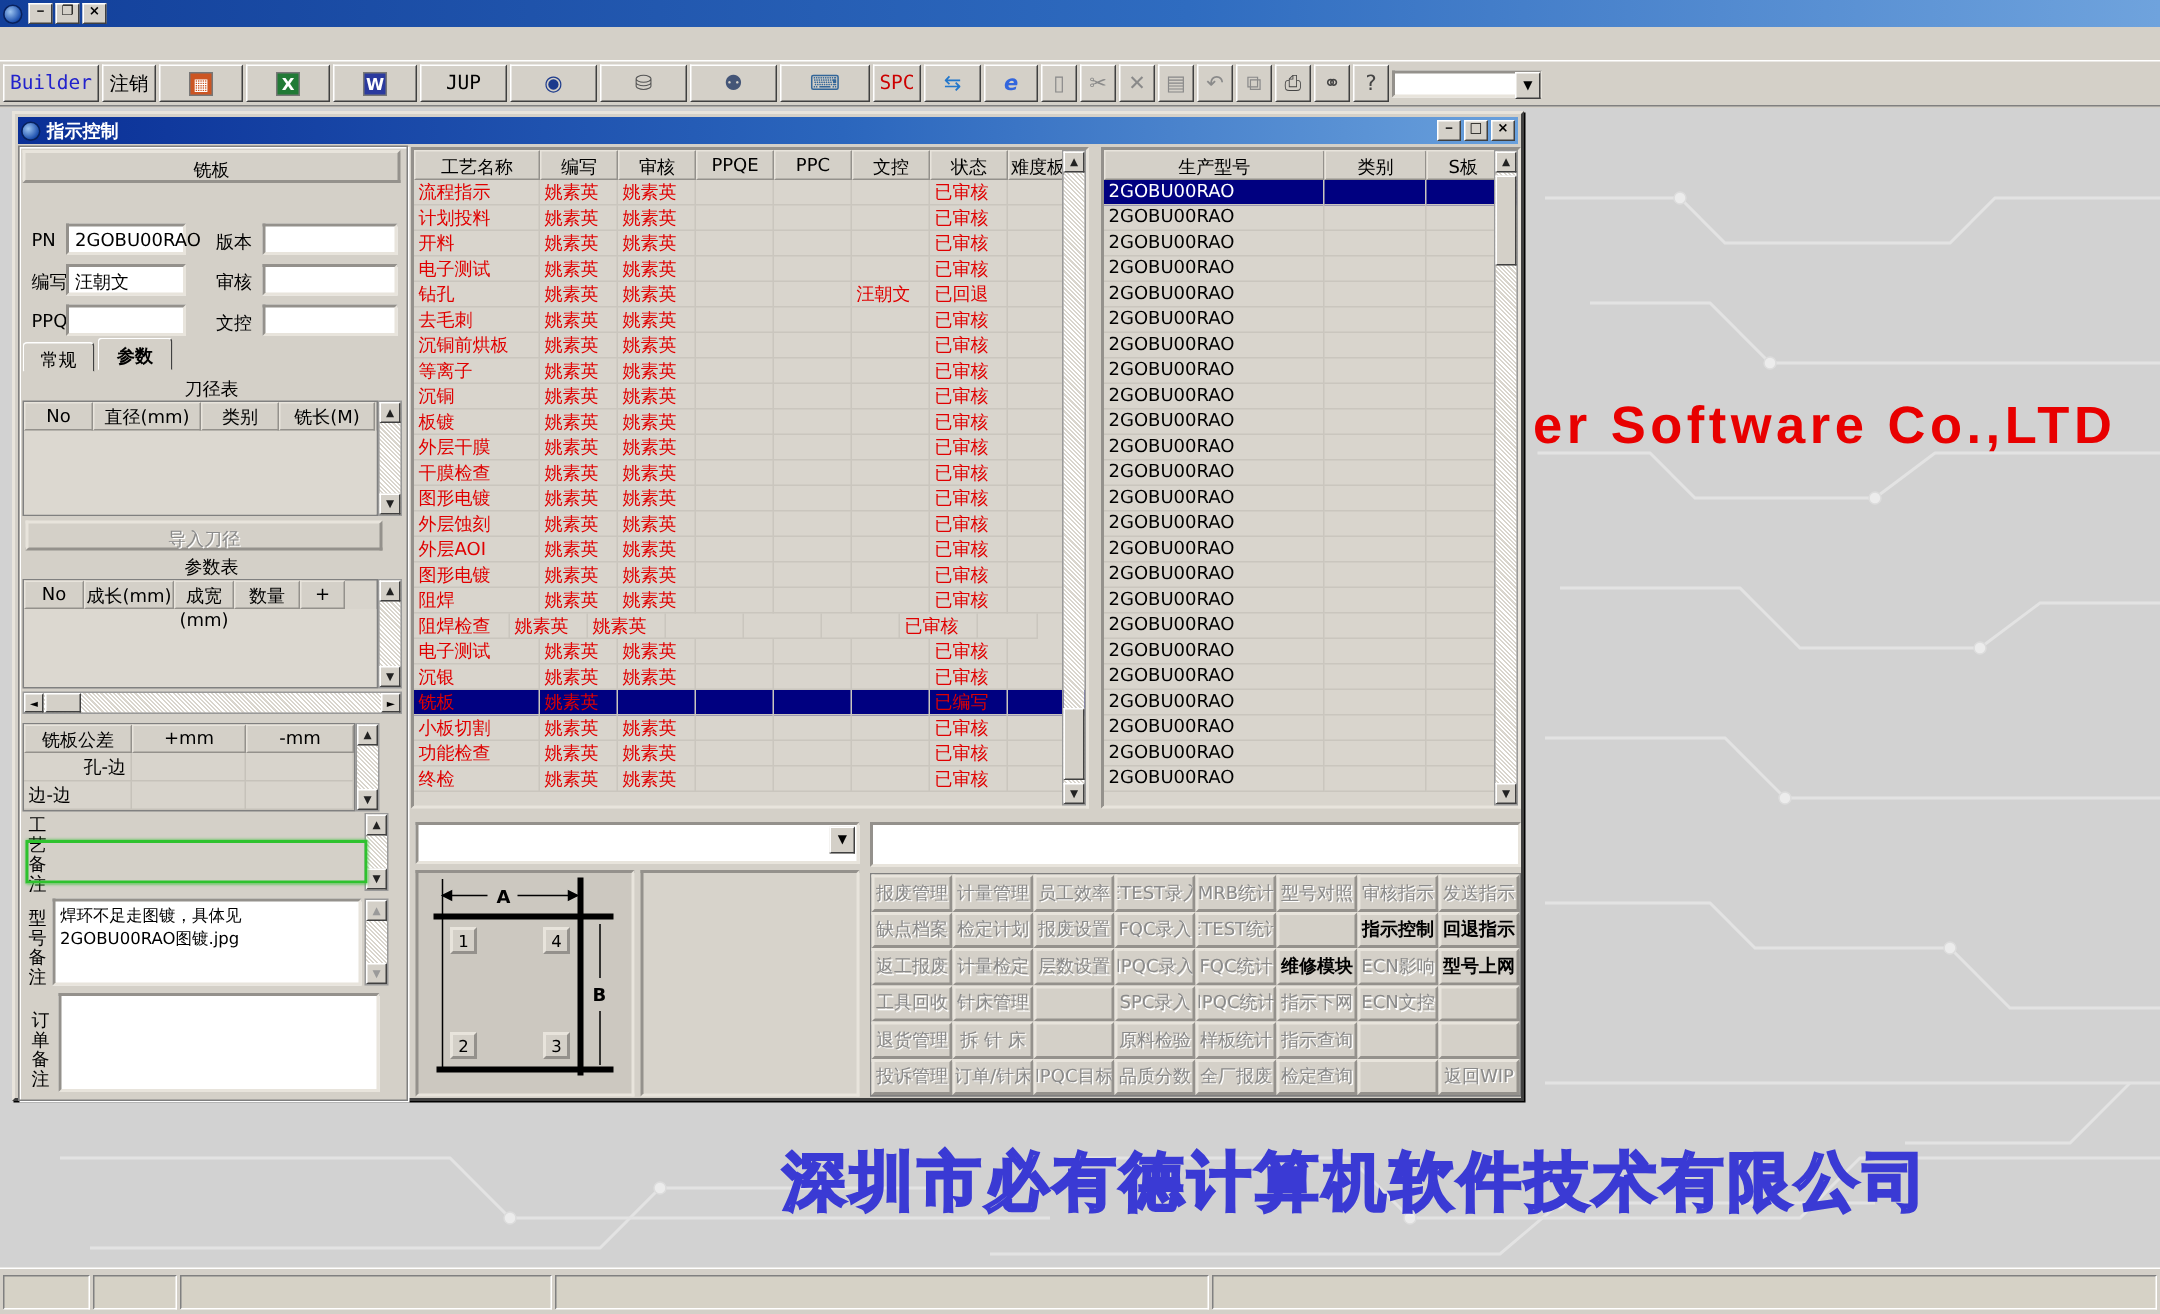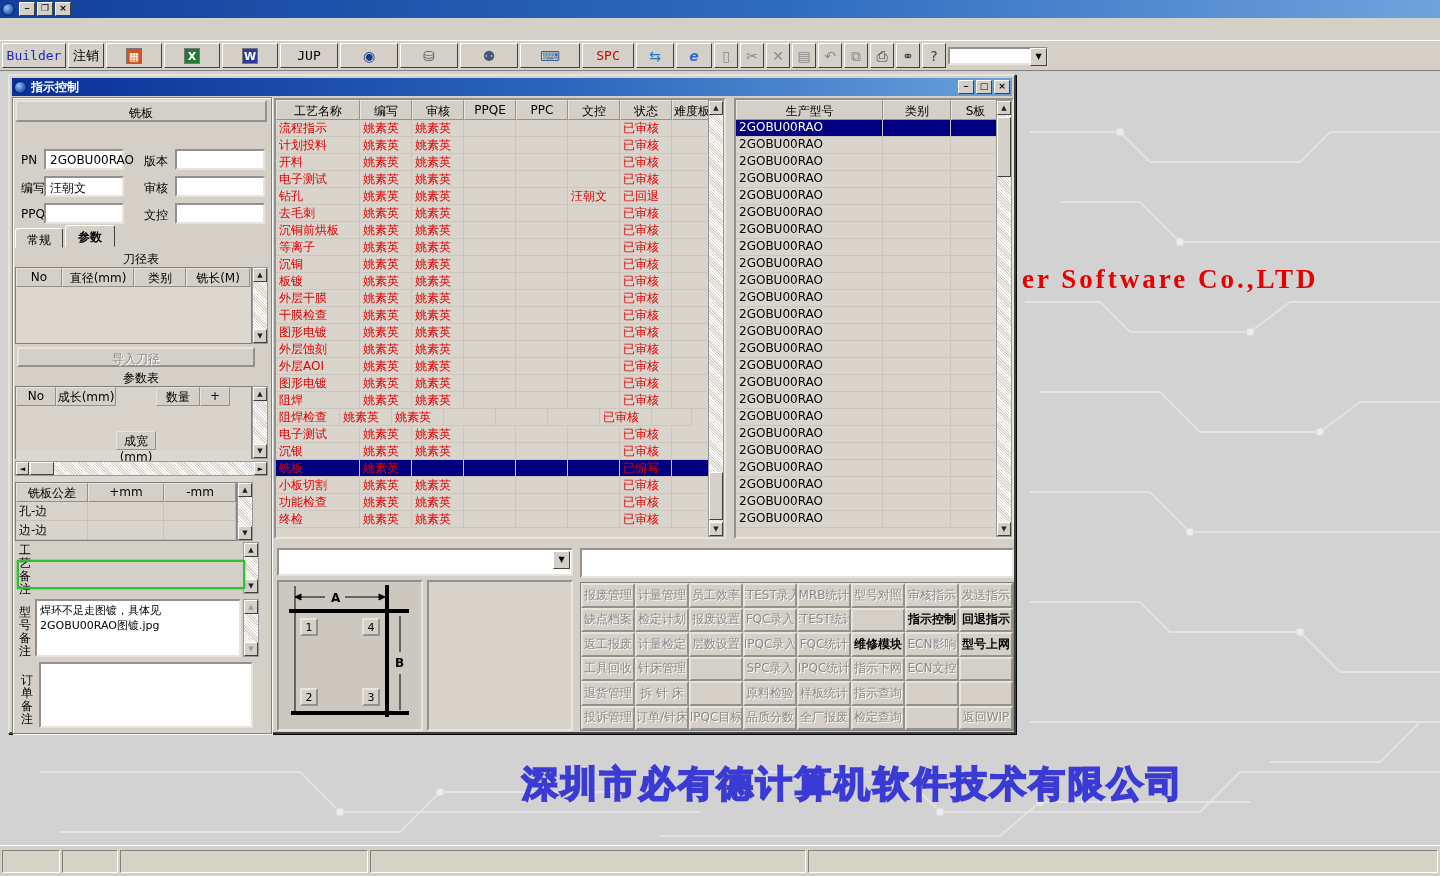--- a/index.html
+++ b/index.html
@@ -30,23 +30,23 @@
   .tile { width:16px; height:16px; color:#fff; font-size:11px; font-weight:bold; text-align:center; line-height:16px; border:1px solid #777; }
   .glyph { font-size:14px; line-height:14px; }
   .tcombo { width:76px; height:18px; background:#fff; border:2px inset #e8e4dc; }
   .dd { width:17px; height:18px; background:#d4d0c8; border:1px solid; border-color:#fff #404040 #404040 #fff; text-align:center; font-size:8px; line-height:16px; }
 
   .statusbar { position:absolute; left:0; top:845px; width:1440px; height:31px; background:#d4d0c8; border-top:1px solid #fff; }
   .sseg { position:absolute; top:4px; height:23px; background:#d6d2c6; border:1px solid; border-color:#808080 #fff #fff #808080; }
 
   
   .desktop { position:absolute; left:0; top:72px; width:1440px; height:773px; background:#d2d2d2; overflow:hidden; }
-  .wm-red { position:absolute; left:1022px; top:192px; color:#e80000; font-family:Liberation Serif, serif;
-    font-size:27px; font-weight:bold; letter-spacing:3px; white-space:nowrap; }
-  .wm-blue { position:absolute; left:522px; top:688px; font-size:36px; font-weight:bold; letter-spacing:3px; white-space:nowrap;
+  .wm-red { position:absolute; left:1022px; top:192px; color:#e80000; font-family:Liberation Sans, sans-serif;
+    font-size:35px; font-weight:bold; letter-spacing:3px; white-space:nowrap; }
+  .wm-blue { position:absolute; left:522px; top:688px; font-size:42px; font-weight:bold; letter-spacing:3px; white-space:nowrap;
     color:rgba(245,245,255,0.12); -webkit-text-stroke:2px #3a3ad4; }
 
   
   .iwin { position:absolute; left:8px; top:2px; width:1008px; height:660px; background:#d4d0c8;
     border:2px solid; border-color:#e8e4dc #404040 #404040 #e8e4dc; box-shadow:1px 1px 0 #000; }
   .iwin-tb { position:absolute; left:2px; top:2px; right:2px; height:18px;
     background:linear-gradient(90deg,#0a2f96,#2b66bd 55%,#69a0dc); color:#fff; display:flex; align-items:center; padding:0 2px; font-weight:bold; }
 
   .panelbox { position:absolute; background:#d4d0c8; }
   .sunken { background:#fff; border:2px inset #e8e4dc; }
@@ -143,21 +143,21 @@
       </div>
       <div class="tbtn" style="width: 58px;">
         <span class="glyph" style="color: rgb(85, 85, 85);">⛁</span>
       </div>
       <div class="tbtn" style="width: 58px;">
         <span class="glyph" style="color: rgb(68, 85, 119);">⚉</span>
       </div>
       <div class="tbtn" style="width: 60px;">
         <span class="glyph" style="color: rgb(51, 102, 153);">⌨</span>
       </div>
-      <div class="tbtn" style="width: 52px;">
+      <div class="tbtn" style="width: 32px;">
         <span class="lbl" style="color: rgb(204, 0, 0);">SPC</span>
       </div>
       <div class="tbtn" style="width: 38px;">
         <span class="glyph" style="color: rgb(34, 119, 204);">⇆</span>
       </div>
       <div class="tbtn" style="width: 36px;">
         <span class="glyph" style="color: rgb(51, 102, 221); font-style: italic; font-weight: bold;">e</span>
       </div>
       <div class="tbtn" style="width: 24px;">
         <span class="glyph" style="color: rgb(138, 138, 138);">▯</span>
@@ -275,21 +275,21 @@
         </div>
 
         <div class="raisedbtn" style="position:absolute;left:4px;top:249px;width:238px;height:20px;color:#8a8a8a;text-shadow:1px 1px 0 #fff;padding-top:2px;">导入刀径</div>
 
         <div class="fldlabel" style="left:0;top:272px;width:256px;text-align:center;">参数表</div>
 
         <div class="minitable" style="left:2px;top:288px;width:237px;height:73px;">
           <div class="mt-head">
               <span class="mt-hcell" style="width: 40px;">No</span>
               <span class="mt-hcell" style="width: 60px;">成长(mm)</span>
-              <span class="mt-hcell" style="width: 40px; margin-top: 44px;">成宽(mm)</span>
+              <span class="mt-hcell" style="width: 40px;">成宽(mm)</span>
               <span class="mt-hcell" style="width: 44px;">数量</span>
               <span class="mt-hcell" style="width: 30px;">+</span>
             </div>
           <div class="mt-body" style="height:52px;"></div>
         </div>
         <div class="vscroll" style="left:239px;top:288px;height:73px;">
           <span class="sbtn" style="top:0;">▲</span>
           <span class="sbtn" style="bottom:0;">▼</span>
         </div>
         <div class="hscroll" style="left:2px;top:363px;width:253px;">
@@ -299,21 +299,21 @@
         </div>
 
         <div class="minitable" style="left:2px;top:384px;width:222px;height:59px;">
           <div class="mt-head">
               <span class="mt-hcell" style="width: 72px;">铣板公差</span>
               <span class="mt-hcell" style="width: 76px;">+mm</span>
               <span class="mt-hcell" style="width: 72px;">-mm</span>
             </div>
           <div>
               <div class="mt-row">
-                <span class="mt-cell" style="width: 72px;">孔-边</span>
+                <span class="mt-cell" style="width: 72px; text-align: right;">孔-边</span>
                 <span class="mt-cell" style="width: 76px;"></span>
                 <span class="mt-cell" style="width: 72px;"></span>
               </div>
               <div class="mt-row">
                 <span class="mt-cell" style="width: 72px;">边-边</span>
                 <span class="mt-cell" style="width: 76px;"></span>
                 <span class="mt-cell" style="width: 72px;"></span>
               </div>
             </div>
         </div>

